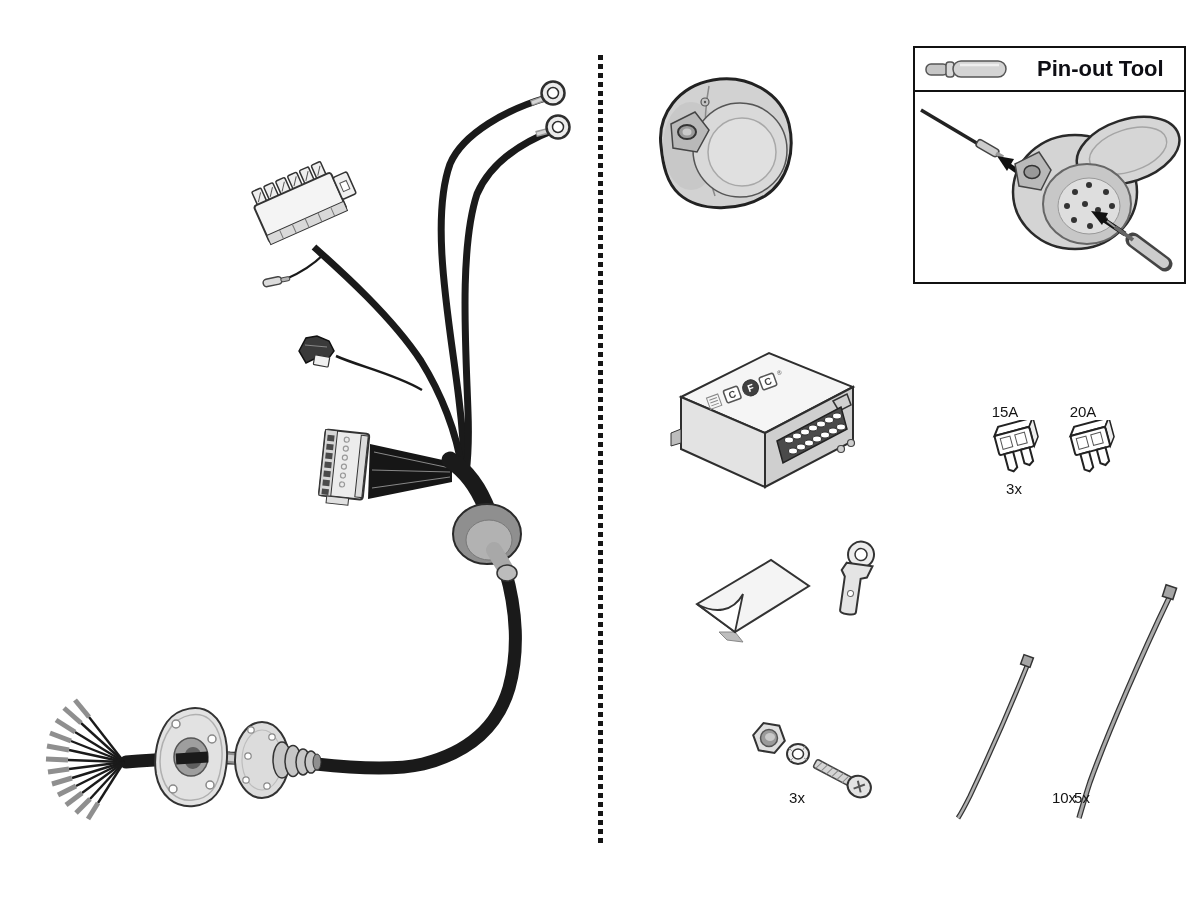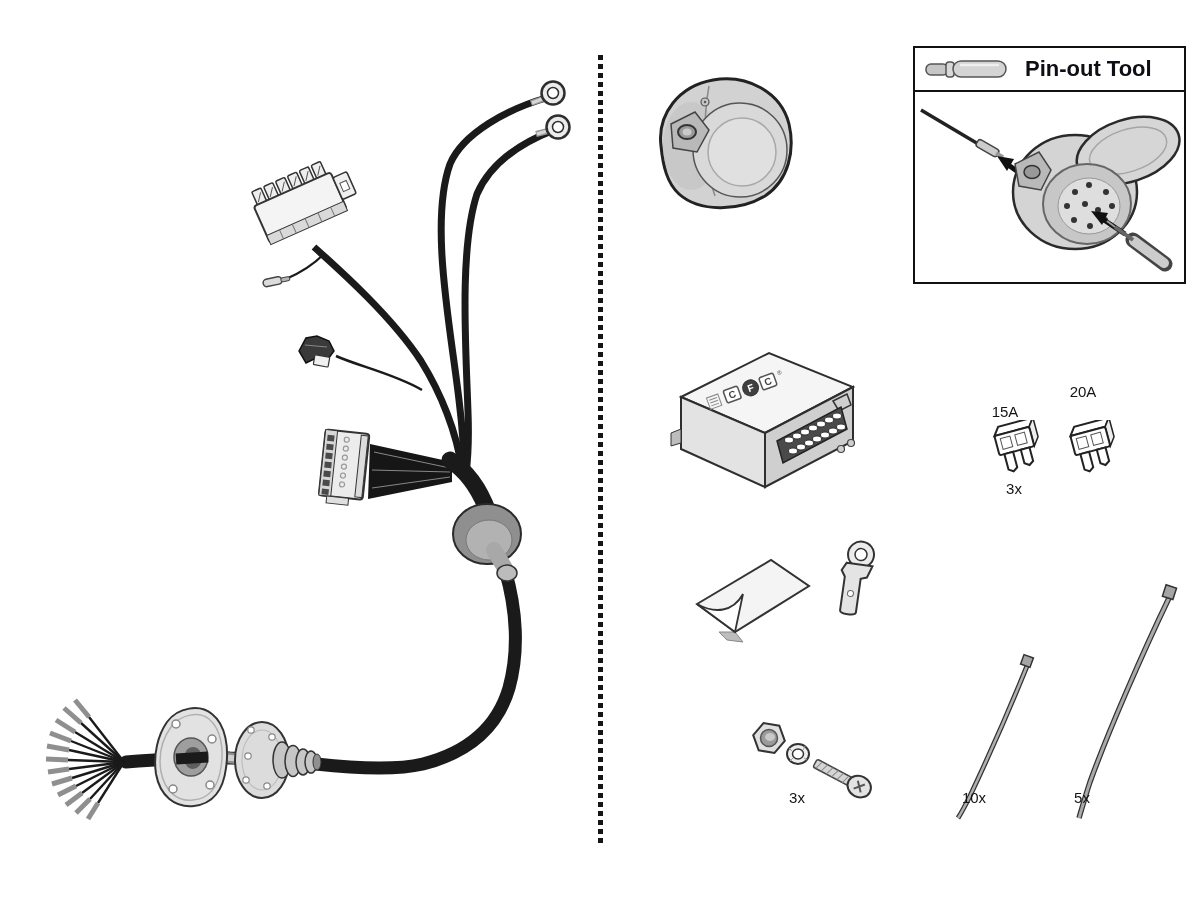--- a/index.html
+++ b/index.html
@@ -6,21 +6,21 @@
   #page{position:relative;width:1200px;height:900px;background:#ffffff;overflow:hidden;
         font-family:"Liberation Sans",sans-serif;}
   .abs{position:absolute;}
   #divider{left:598px;top:55px;width:5px;height:790px;
            background:repeating-linear-gradient(to bottom,#151515 0 5px,transparent 5px 9px);}
   .qty-label{position:absolute;font-weight:normal;font-size:15px;color:#141414;
              text-align:center;letter-spacing:0;line-height:24px;}
   #pinout-box{left:913px;top:46px;width:273px;height:238px;border:2.5px solid #111;
               background:#fff;box-sizing:border-box;}
   #pinout-header{height:44px;border-bottom:2.5px solid #111;display:flex;align-items:center;
-                 padding:12px 8px;box-sizing:border-box;}
+                 padding:12px 8px;box-sizing:border-box;gap:12px;}
   #pinout-title{font-weight:bold;font-size:22px;color:#0e0e14;margin-left:14px;white-space:nowrap;}
   svg{display:block;}
   svg text{font-family:"Liberation Sans",sans-serif;}
 </style>
 </head>
 <body>
 
 <div id="page">
 
   <svg class="abs" style="left:0;top:0" width="600" height="900" viewBox="0 0 600 900">
@@ -290,21 +290,21 @@
       <text x="7.5" y="10" font-size="10" font-weight="bold" text-anchor="middle" fill="#444">C</text>
       <circle cx="27" cy="6.5" r="8" fill="#3f3f3f" stroke="#333"></circle>
       <text x="27" y="10" font-size="10" font-weight="bold" text-anchor="middle" fill="#fff">F</text>
       <rect x="38" y="0" width="15" height="13" rx="2" fill="#fff" stroke="#555" stroke-width="1.5"></rect>
       <text x="45.5" y="10" font-size="10" font-weight="bold" text-anchor="middle" fill="#444">C</text>
       <text x="57" y="4" font-size="6" fill="#444">®</text>
     </g>
   </svg>
 
   <div class="qty-label" style="left:975px;top:400px;width:60px">15A</div>
-  <div class="qty-label" style="left:1053px;top:380px;width:60px">20A</div>
+  <div class="qty-label" style="left:1053px;top:400px;width:60px">20A</div>
   <svg class="abs" style="left:958px;top:420px" width="175" height="85" viewBox="0 0 175 85">
     <defs>
       <g id="fuse">
         <polygon points="6,10 12,2 48,2 42,10" fill="#fff" stroke="#222" stroke-width="2"></polygon>
         <polygon points="42,10 48,2 48,22 42,30" fill="#ededed" stroke="#222" stroke-width="1.5"></polygon>
         <rect x="6" y="10" width="36" height="20" rx="2" fill="#fff" stroke="#222" stroke-width="2"></rect>
         <rect x="11" y="14" width="10" height="11" fill="#fff" stroke="#555" stroke-width="1"></rect>
         <rect x="26" y="14" width="10" height="11" fill="#fff" stroke="#555" stroke-width="1"></rect>
         <polygon points="11,30 20,30 20,46 15.5,49 11,46" fill="#fff" stroke="#222" stroke-width="2"></polygon>
         <polygon points="28,30 37,30 37,44 32.5,47 28,44" fill="#fff" stroke="#222" stroke-width="2"></polygon>
@@ -362,16 +362,16 @@
       <path d="M 89,84 C 72,126 48,180 32,214 C 28,222 24,230 20,236" fill="none" stroke="#333" stroke-width="5"></path>
       <path d="M 89,84 C 72,126 48,180 32,214 C 28,222 24,230 20,236" fill="none" stroke="#b0b0b0" stroke-width="2.5"></path>
       <rect x="84" y="74" width="10" height="10" transform="rotate(20 89 79)" fill="#a5a5a5" stroke="#333" stroke-width="1.5"></rect>
     </g>
     <g>
       <path d="M 231,16 C 205,70 170,150 152,200 C 148,212 144,226 141,236" fill="none" stroke="#333" stroke-width="5.5"></path>
       <path d="M 231,16 C 205,70 170,150 152,200 C 148,212 144,226 141,236" fill="none" stroke="#aaaaaa" stroke-width="3"></path>
       <rect x="226" y="4" width="11" height="12" transform="rotate(18 231 10)" fill="#a5a5a5" stroke="#333" stroke-width="1.5"></rect>
     </g>
   </svg>
-  <div class="qty-label" style="left:942px;top:786px;width:64px">10x</div>
+  <div class="qty-label" style="left:1032px;top:786px;width:64px">10x</div>
   <div class="qty-label" style="left:1052px;top:786px;width:60px">5x</div>
 
 </div>
 
 </body></html>

